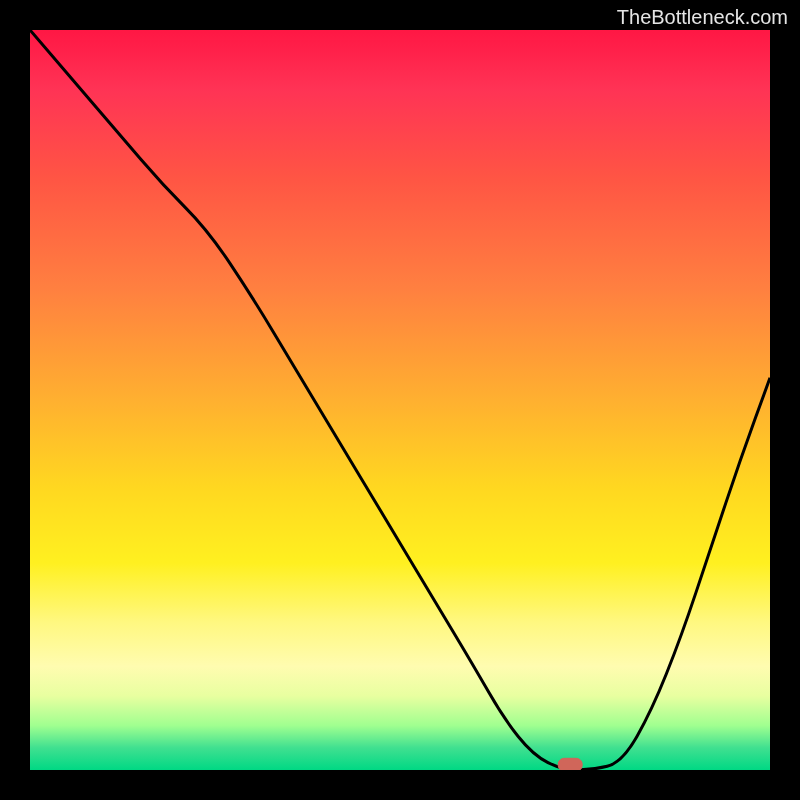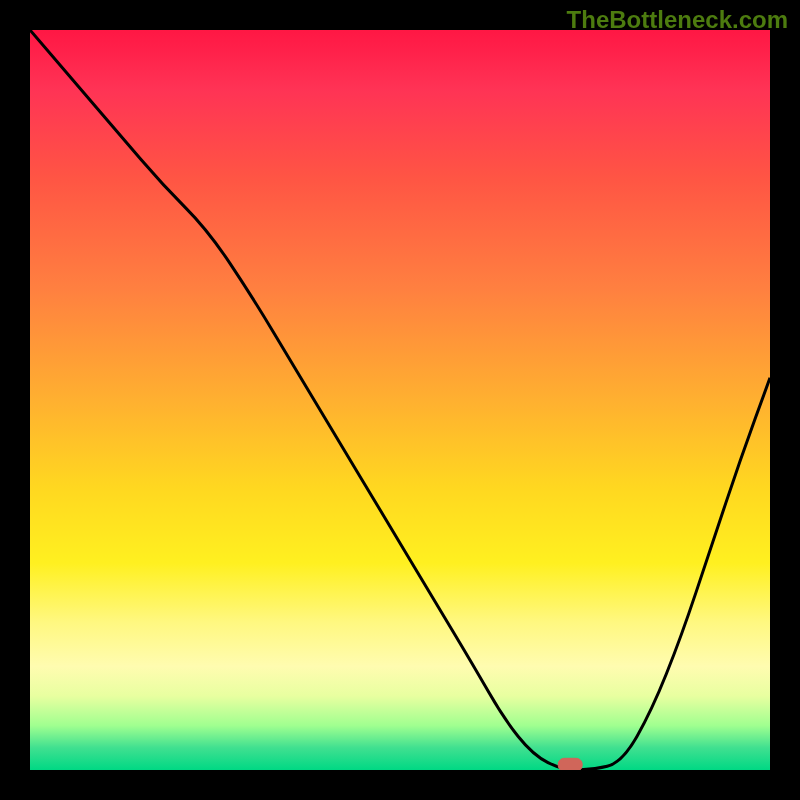--- a/index.html
+++ b/index.html
@@ -8,23 +8,23 @@
     height: 800px;
     background: #000;
     position: relative;
     font-family: Arial, sans-serif;
     overflow: hidden;
   }
   .watermark {
     position: absolute;
     top: 6px;
     right: 12px;
-    color: #4d7c0f;
-    font-size: 24px;
-    font-weight: 700;
+    color: #e5e5e5;
+    font-size: 20px;
+    font-weight: 400;
     z-index: 10;
   }
   .plot-area {
     position: absolute;
     left: 30px;
     top: 30px;
     width: 740px;
     height: 740px;
   }
   .gradient-bg {

